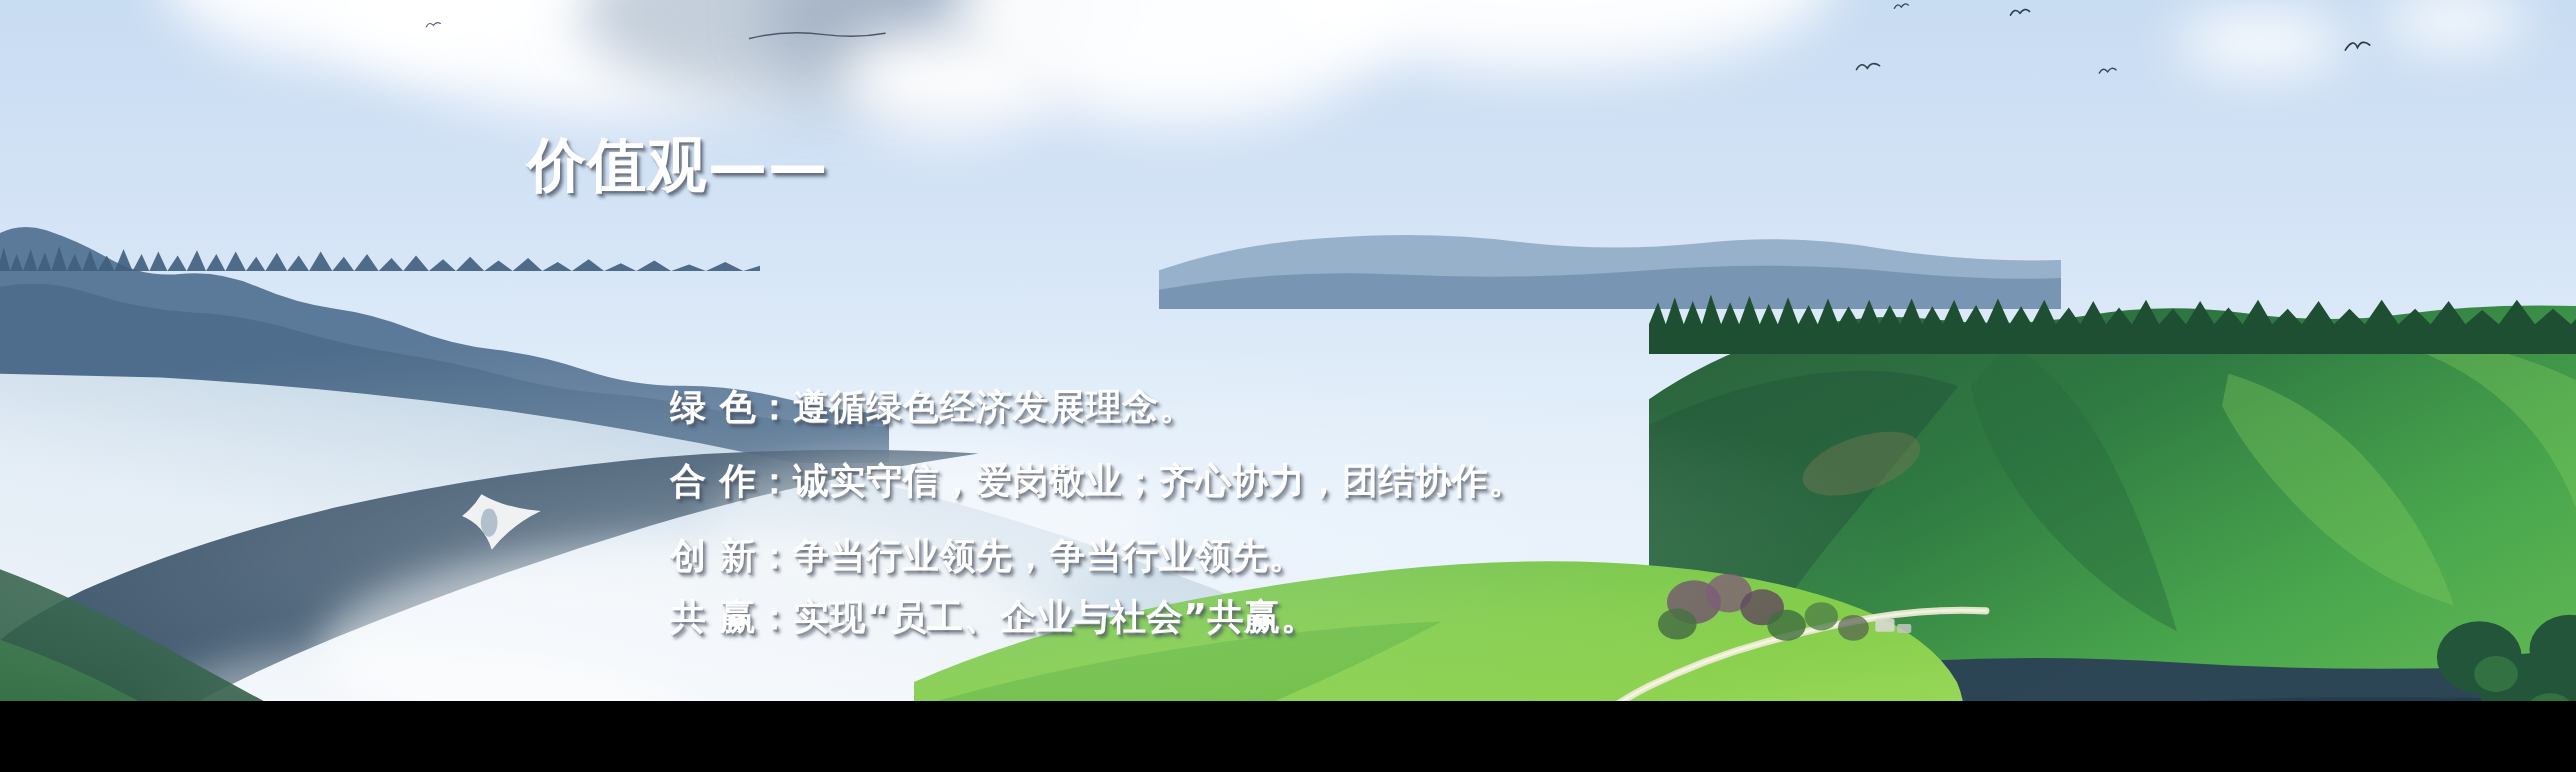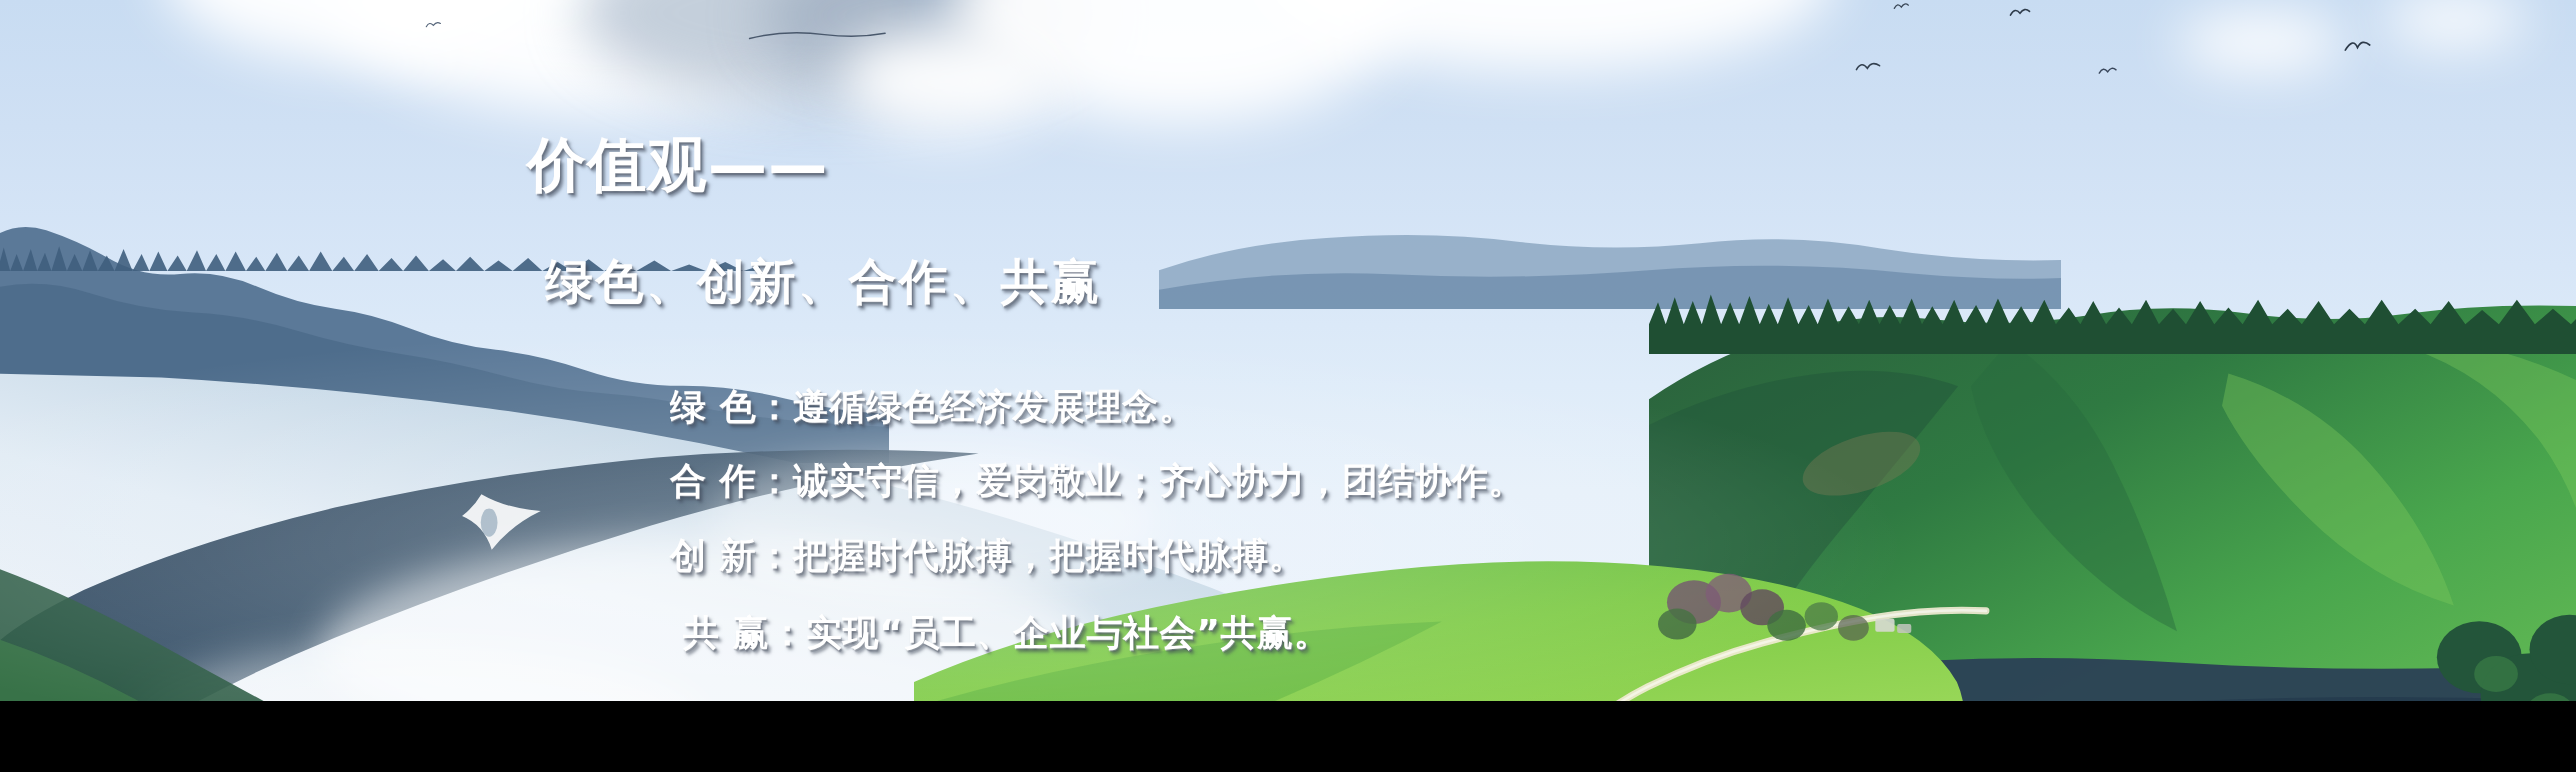--- a/index.html
+++ b/index.html
@@ -35,21 +35,21 @@
        text-shadow:
          3.2px 3.9px 3.2px rgba(60,70,85,.55),
          1.3px 1.9px 1.3px rgba(70,80,95,.45),
          0.6px 0.6px 0 rgba(255,255,255,.6);}
   #title{left:527px;top:126px;font-size:59px;letter-spacing:1.3px;}
   #subtitle{left:545px;top:250px;font-size:48px;letter-spacing:2.6px;}
   .bodyline{left:670px;font-size:36px;letter-spacing:0.6px;}
   #b0{top:383px;}
   #b1{top:457px;}
   #b2{top:532px;}
-  #b3{top:609px;margin-left:13px;}
+  #b3{top:593px;}
 </style>
 </head>
 <body>
 
 <div id="banner">
 
   <div class="sky"></div>
 
   <div class="cloud c-white" style="left:335px;top:-97px;width:580px;height:213px;"></div>
   <div class="cloud c-grey" style="left:580px;top:-77px;width:502px;height:180px;"></div>
@@ -281,24 +281,23 @@
       <ellipse cx="96" cy="146" rx="34" ry="28"></ellipse>
       <ellipse cx="180" cy="206" rx="38" ry="30"></ellipse>
     </g>
   </svg>
 
   <div style="position:absolute;inset:0;pointer-events:none;
        background:radial-gradient(ellipse 60% 45% at 32% 78%, rgba(255,255,255,.30), rgba(255,255,255,0) 70%);"></div>
 
   <div class="txt" id="title">价值观——</div>
 
-  <div class="txt" id="subtitle">绿色、创新、合作、共赢</div>
 
   <div class="txt bodyline" id="b0">绿 色：遵循绿色经济发展理念。</div>
 
   <div class="txt bodyline" id="b1">合 作：诚实守信，爱岗敬业；齐心协力，团结协作。</div>
 
-  <div class="txt bodyline" id="b2">创 新：把握时代脉搏，把握时代脉搏。</div>
+  <div class="txt bodyline" id="b2">创 新：争当行业领先，争当行业领先。</div>
 
   <div class="txt bodyline" id="b3">共 赢：实现“员工、企业与社会”共赢。</div>
 
 </div>
 
 
 </body></html>

